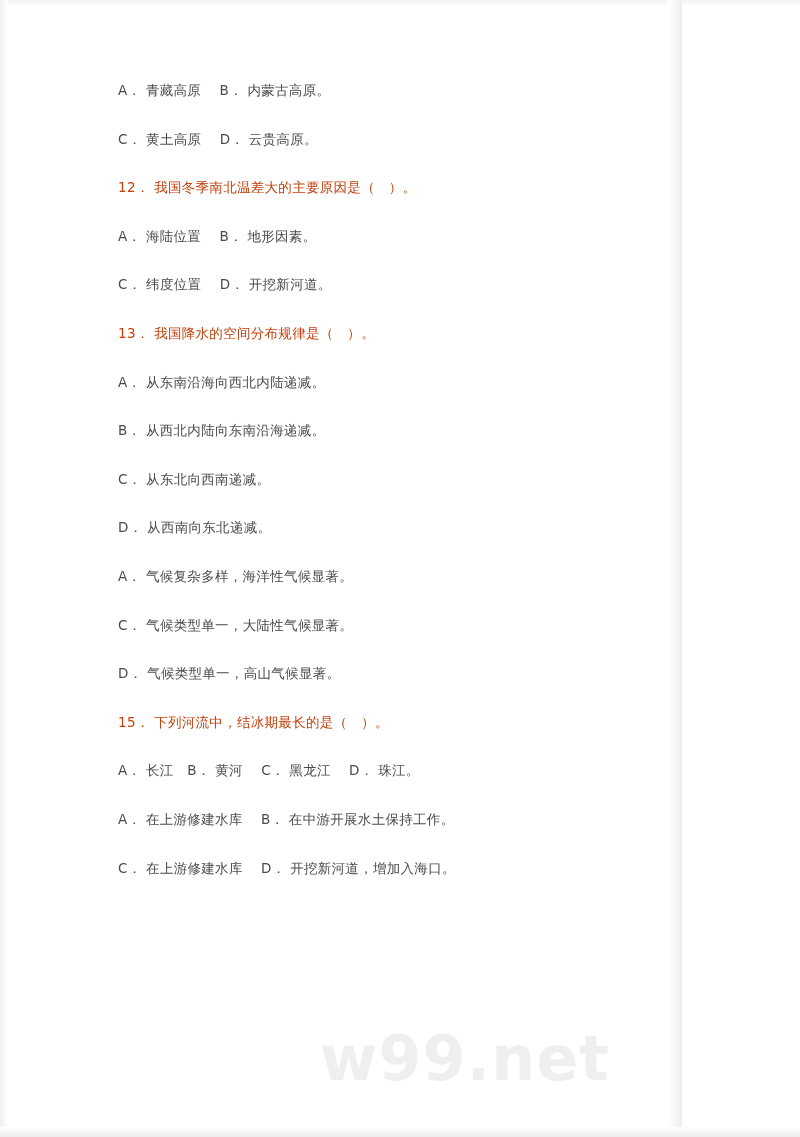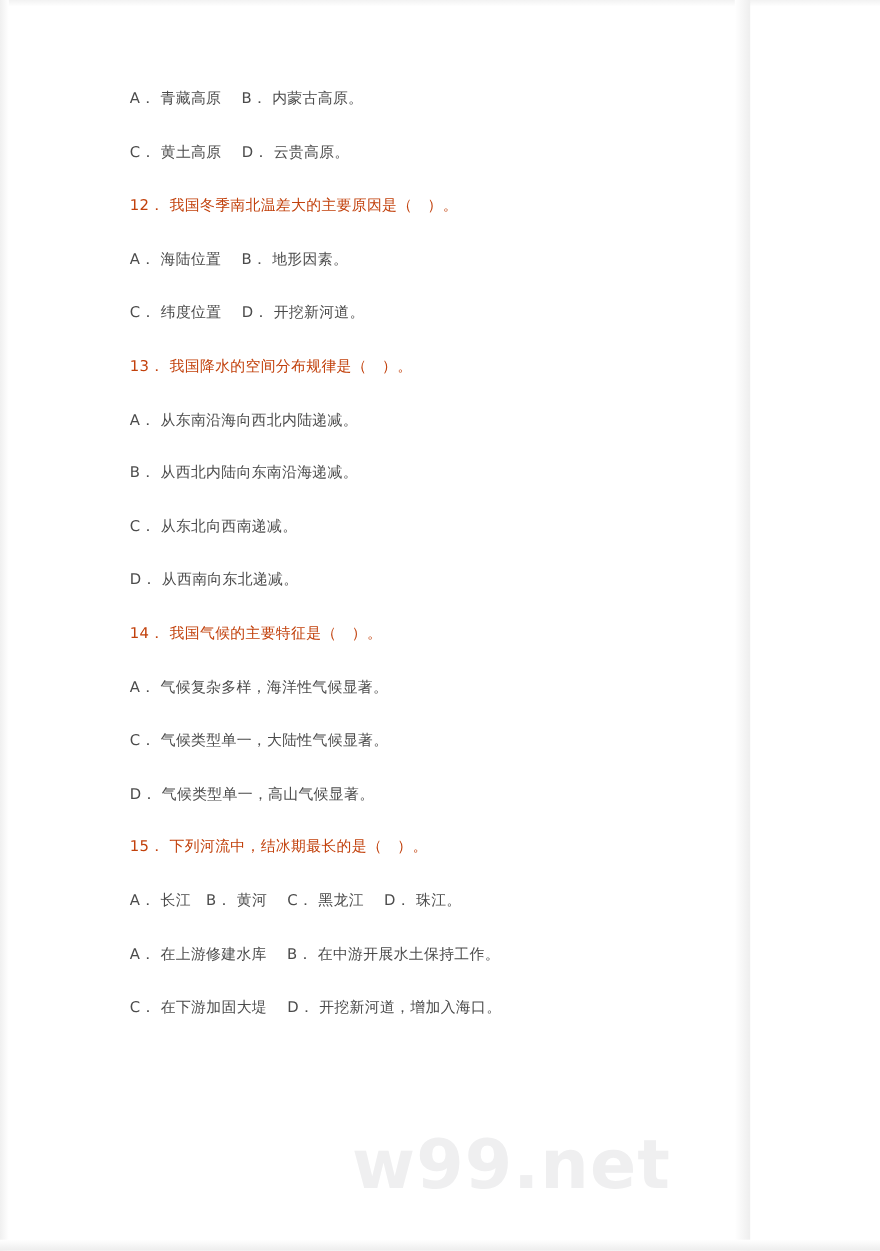--- a/index.html
+++ b/index.html
@@ -84,24 +84,23 @@
     <p class="line option">A． 青藏高原    B． 内蒙古高原。</p>
     <p class="line option">C． 黄土高原    D． 云贵高原。</p>
     <p class="line question">12． 我国冬季南北温差大的主要原因是（   ）。</p>
     <p class="line option">A． 海陆位置    B． 地形因素。</p>
     <p class="line option">C． 纬度位置    D． 开挖新河道。</p>
     <p class="line question">13． 我国降水的空间分布规律是（   ）。</p>
     <p class="line option">A． 从东南沿海向西北内陆递减。</p>
     <p class="line option">B． 从西北内陆向东南沿海递减。</p>
     <p class="line option">C． 从东北向西南递减。</p>
     <p class="line option">D． 从西南向东北递减。</p>
-    <p class="line question">14． 我国气候的主要特征是（   ）。</p>
     <p class="line option">A． 气候复杂多样，海洋性气候显著。</p>
     <p class="line option">C． 气候类型单一，大陆性气候显著。</p>
     <p class="line option">D． 气候类型单一，高山气候显著。</p>
     <p class="line question">15． 下列河流中，结冰期最长的是（   ）。</p>
     <p class="line option">A． 长江   B． 黄河    C． 黑龙江    D． 珠江。</p>
     <p class="line option">A． 在上游修建水库    B． 在中游开展水土保持工作。</p>
-    <p class="line option">C． 在下游加固大堤    D． 开挖新河道，增加入海口。</p>
+    <p class="line option">C． 在上游修建水库    D． 开挖新河道，增加入海口。</p>
   </div>
 
   <div class="watermark">w99.net</div>
 </div>
 
 </body></html>

